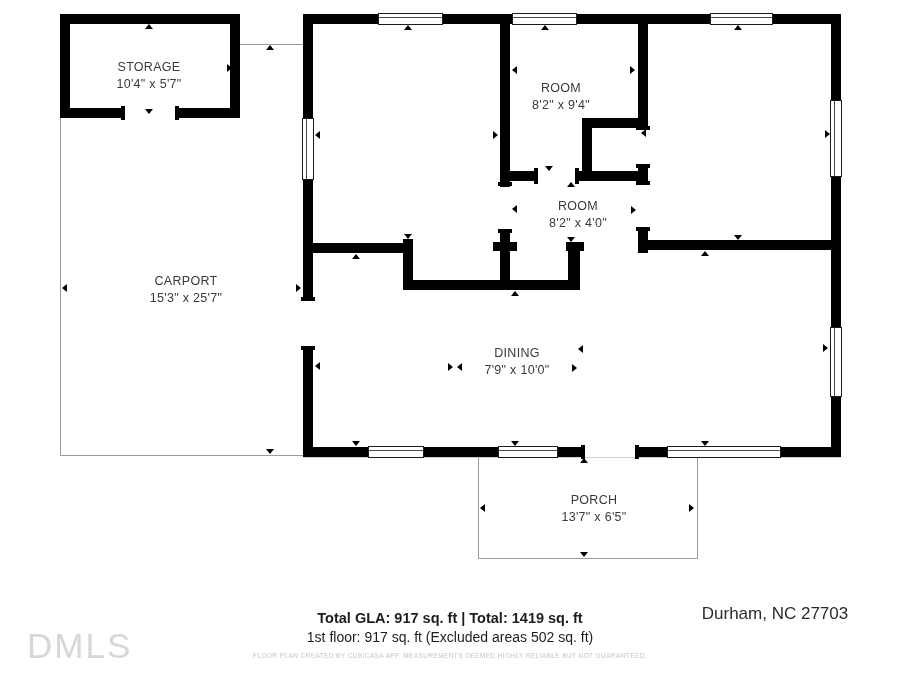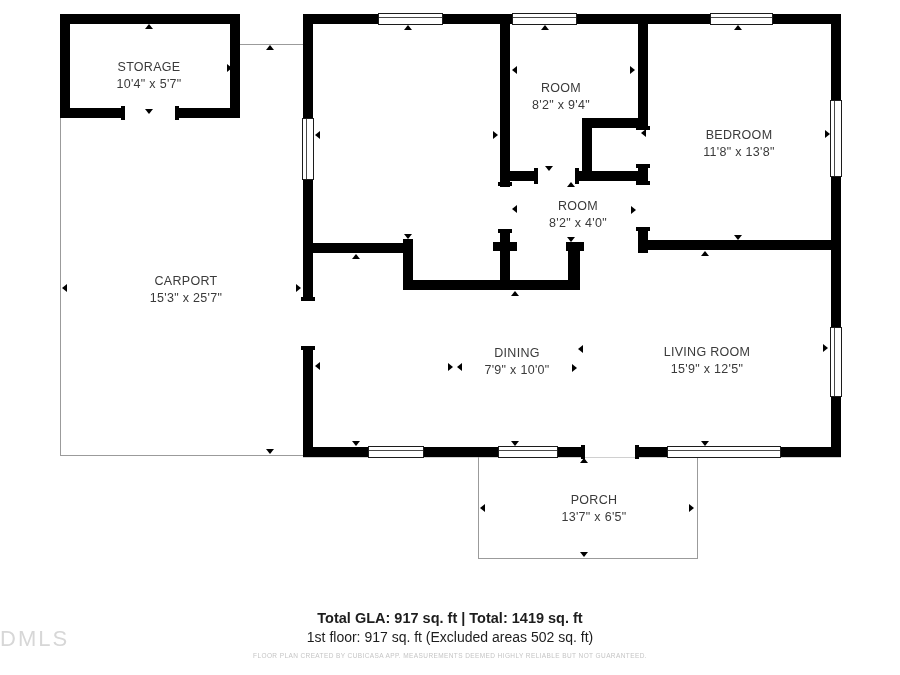--- a/index.html
+++ b/index.html
@@ -27,22 +27,22 @@
   .ar-right{border-top:4px solid transparent;border-bottom:4px solid transparent;border-left:5px solid #000;}
   .summary{position:absolute;left:450px;transform:translateX(-50%);text-align:center;white-space:nowrap;z-index:6;color:#1d1d1d;}
   .summary-line1{top:610px;font-size:14.5px;font-weight:bold;}
   .summary-line2{top:629px;font-size:14px;}
   .disclaimer{top:652px;font-size:6.5px;color:#c5c5c5;letter-spacing:.4px;}
   .address{
     position:absolute;left:775px;top:603px;transform:translateX(-50%);
     text-align:center;font-size:17px;line-height:22px;color:#2b2b2b;white-space:nowrap;z-index:6;
   }
   .watermark{
-    position:absolute;left:0px;top:626px;font-size:22px;color:#d7d7d7;
-    letter-spacing:2px;z-index:6;font-weight:400;
+    position:absolute;left:0px;top:626px;font-size:35px;color:#d7d7d7;
+    letter-spacing:2px;z-index:6;font-weight:400;padding-left:27px;
   }
 </style>
 </head>
 <body>
 
 <div class="stage">
 
   <div class="thin" style="left:60px;top:43px;width:1px;height:413px;"></div>
   <div class="thin" style="left:240px;top:44px;width:63px;height:1px;"></div>
   <div class="thin" style="left:60px;top:455px;width:244px;height:1px;"></div>
@@ -159,46 +159,39 @@
   <div class="ar ar-right" style="left:689px;top:504px;"></div>
 
   <div class="room-label" style="left:149px;top:76px;">
     <div>STORAGE</div>
     <div>10'4" x 5'7"</div>
   </div>
   <div class="room-label" style="left:561px;top:97px;">
     <div>ROOM</div>
     <div>8'2" x 9'4"</div>
   </div>
-  <div class="room-label" style="left:739px;top:144px;">
-    <div>BEDROOM</div>
-    <div>11'8" x 13'8"</div>
-  </div>
   <div class="room-label" style="left:578px;top:215px;">
     <div>ROOM</div>
     <div>8'2" x 4'0"</div>
   </div>
   <div class="room-label" style="left:186px;top:290px;">
     <div>CARPORT</div>
     <div>15'3" x 25'7"</div>
   </div>
   <div class="room-label" style="left:517px;top:362px;">
     <div>DINING</div>
     <div>7'9" x 10'0"</div>
   </div>
-  <div class="room-label" style="left:707px;top:361px;">
-    <div>LIVING ROOM</div>
-    <div>15'9" x 12'5"</div>
-  </div>
   <div class="room-label" style="left:594px;top:509px;">
     <div>PORCH</div>
     <div>13'7" x 6'5"</div>
   </div>
 
   <div class="summary summary-line1">Total GLA: 917 sq. ft | Total: 1419 sq. ft</div>
   <div class="summary summary-line2">1st floor: 917 sq. ft (Excluded areas 502 sq. ft)</div>
   <div class="summary disclaimer">FLOOR PLAN CREATED BY CUBICASA APP. MEASUREMENTS DEEMED HIGHLY RELIABLE BUT NOT GUARANTEED.</div>
 
   <div class="address">
+    <div>Durham, NC 27703</div>
   </div>
 
   <div class="watermark">DMLS</div>
 </div>
 
 </body></html>

